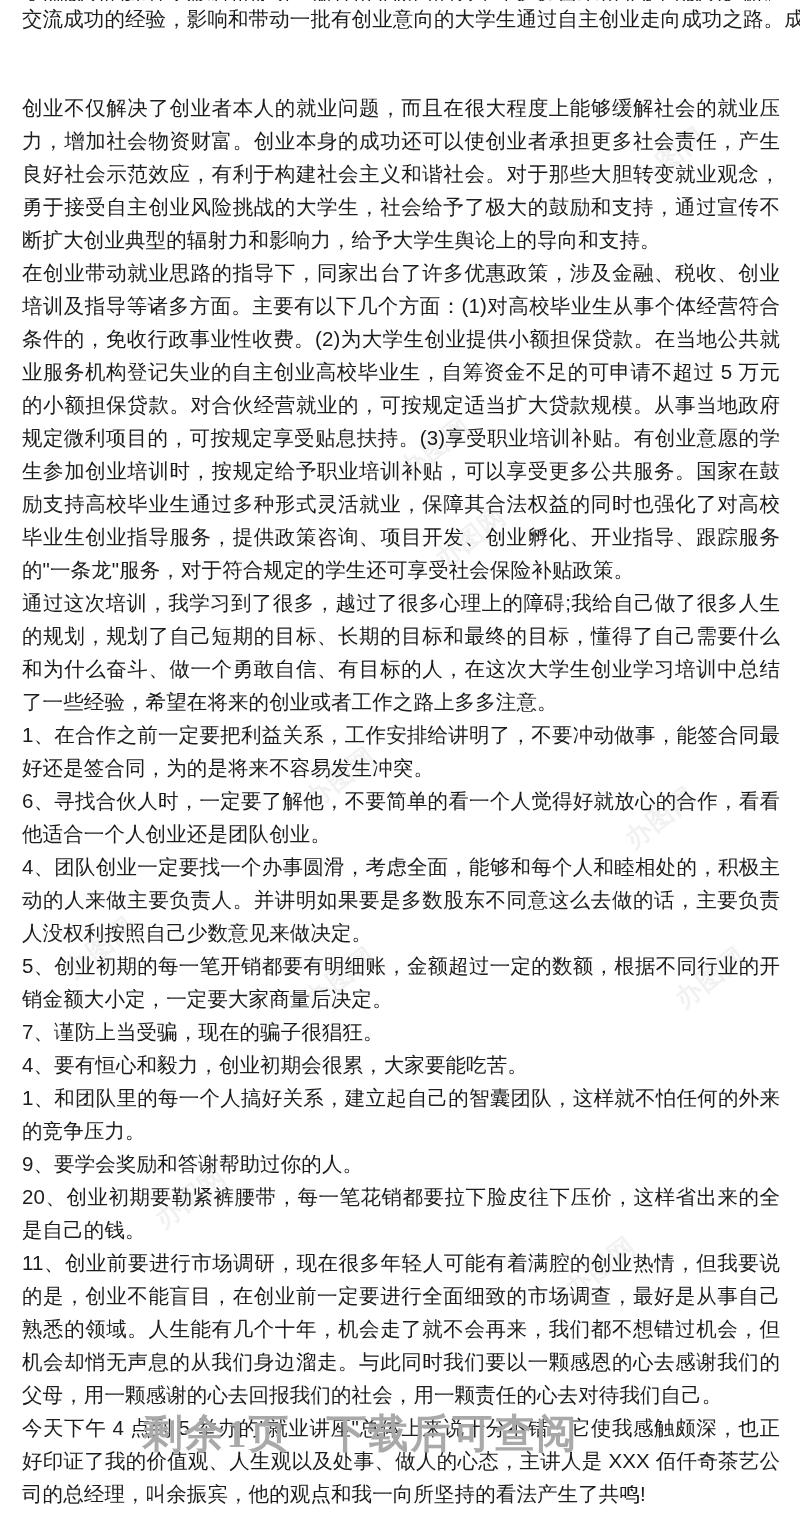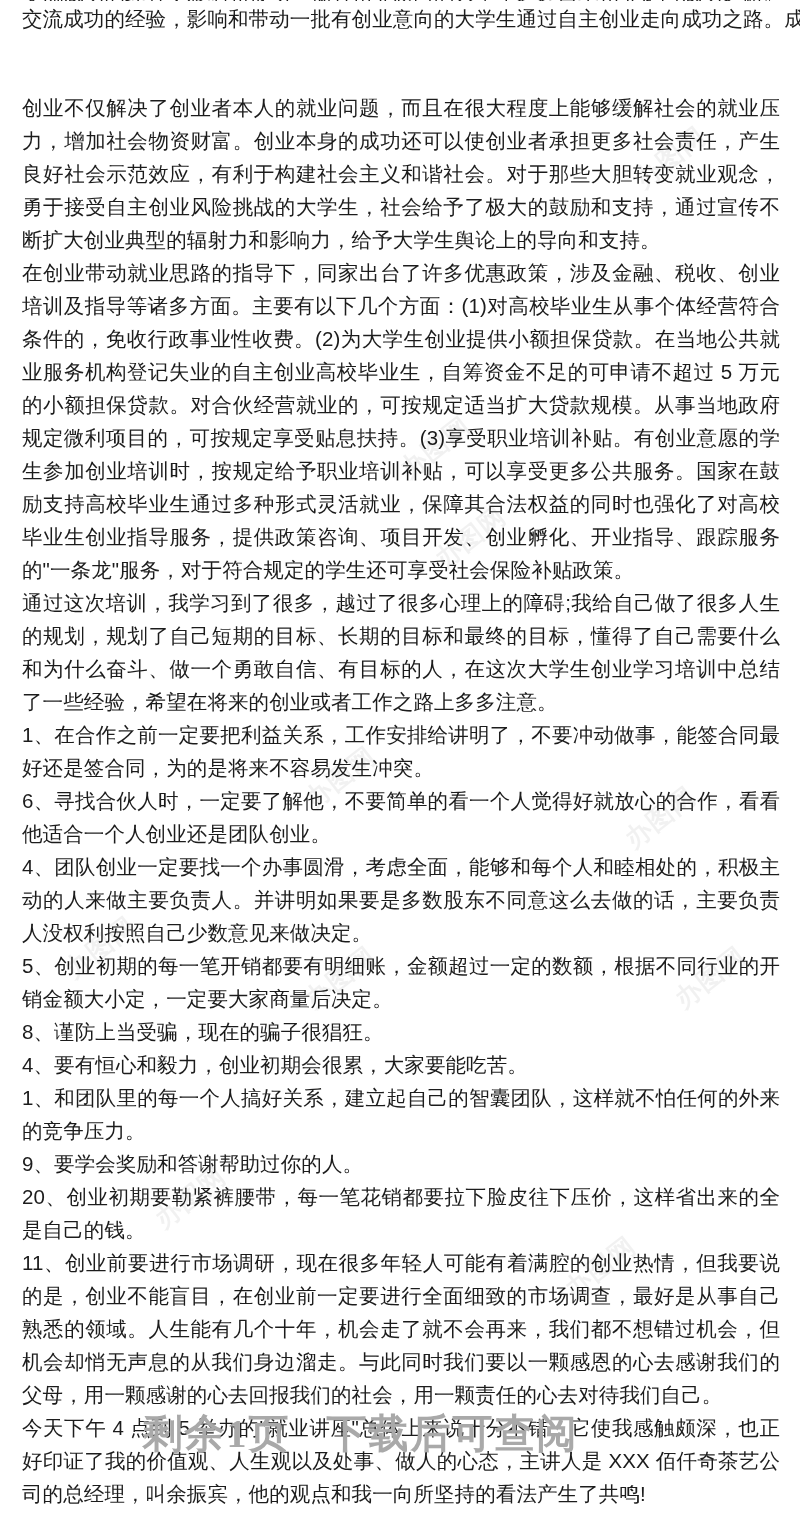--- a/index.html
+++ b/index.html
@@ -128,21 +128,21 @@
 
       <div class="gap-lg"></div>
 
       <p class="para">创业不仅解决了创业者本人的就业问题，而且在很大程度上能够缓解社会的就业压力，增加社会物资财富。创业本身的成功还可以使创业者承担更多社会责任，产生良好社会示范效应，有利于构建社会主义和谐社会。对于那些大胆转变就业观念，勇于接受自主创业风险挑战的大学生，社会给予了极大的鼓励和支持，通过宣传不断扩大创业典型的辐射力和影响力，给予大学生舆论上的导向和支持。</p>
       <p class="para">在创业带动就业思路的指导下，同家出台了许多优惠政策，涉及金融、税收、创业培训及指导等诸多方面。主要有以下几个方面：(1)对高校毕业生从事个体经营符合条件的，免收行政事业性收费。(2)为大学生创业提供小额担保贷款。在当地公共就业服务机构登记失业的自主创业高校毕业生，自筹资金不足的可申请不超过 5 万元的小额担保贷款。对合伙经营就业的，可按规定适当扩大贷款规模。从事当地政府规定微利项目的，可按规定享受贴息扶持。(3)享受职业培训补贴。有创业意愿的学生参加创业培训时，按规定给予职业培训补贴，可以享受更多公共服务。国家在鼓励支持高校毕业生通过多种形式灵活就业，保障其合法权益的同时也强化了对高校毕业生创业指导服务，提供政策咨询、项目开发、创业孵化、开业指导、跟踪服务的"一条龙"服务，对于符合规定的学生还可享受社会保险补贴政策。</p>
       <p class="para">通过这次培训，我学习到了很多，越过了很多心理上的障碍;我给自己做了很多人生的规划，规划了自己短期的目标、长期的目标和最终的目标，懂得了自己需要什么和为什么奋斗、做一个勇敢自信、有目标的人，在这次大学生创业学习培训中总结了一些经验，希望在将来的创业或者工作之路上多多注意。</p>
       <p class="para">1、在合作之前一定要把利益关系，工作安排给讲明了，不要冲动做事，能签合同最好还是签合同，为的是将来不容易发生冲突。</p>
       <p class="para">6、寻找合伙人时，一定要了解他，不要简单的看一个人觉得好就放心的合作，看看他适合一个人创业还是团队创业。</p>
       <p class="para">4、团队创业一定要找一个办事圆滑，考虑全面，能够和每个人和睦相处的，积极主动的人来做主要负责人。并讲明如果要是多数股东不同意这么去做的话，主要负责人没权利按照自己少数意见来做决定。</p>
       <p class="para">5、创业初期的每一笔开销都要有明细账，金额超过一定的数额，根据不同行业的开销金额大小定，一定要大家商量后决定。</p>
-      <p class="para">8、谨防上当受骗，现在的骗子很猖狂。</p>
+      <p class="para">7、谨防上当受骗，现在的骗子很猖狂。</p>
       <p class="para">4、要有恒心和毅力，创业初期会很累，大家要能吃苦。</p>
       <p class="para">1、和团队里的每一个人搞好关系，建立起自己的智囊团队，这样就不怕任何的外来的竞争压力。</p>
       <p class="para">9、要学会奖励和答谢帮助过你的人。</p>
       <p class="para">20、创业初期要勒紧裤腰带，每一笔花销都要拉下脸皮往下压价，这样省出来的全是自己的钱。</p>
       <p class="para">11、创业前要进行市场调研，现在很多年轻人可能有着满腔的创业热情，但我要说的是，创业不能盲目，在创业前一定要进行全面细致的市场调查，最好是从事自己熟悉的领域。人生能有几个十年，机会走了就不会再来，我们都不想错过机会，但机会却悄无声息的从我们身边溜走。与此同时我们要以一颗感恩的心去感谢我们的父母，用一颗感谢的心去回报我们的社会，用一颗责任的心去对待我们自己。</p>
       <p class="para">今天下午 4 点到 5 举办的"就业讲座"总体上来说十分不错，它使我感触颇深，也正好印证了我的价值观、人生观以及处事、做人的心态，主讲人是 XXX 佰仟奇茶艺公司的总经理，叫余振宾，他的观点和我一向所坚持的看法产生了共鸣!</p>
 
     </div>
   </div>
 

